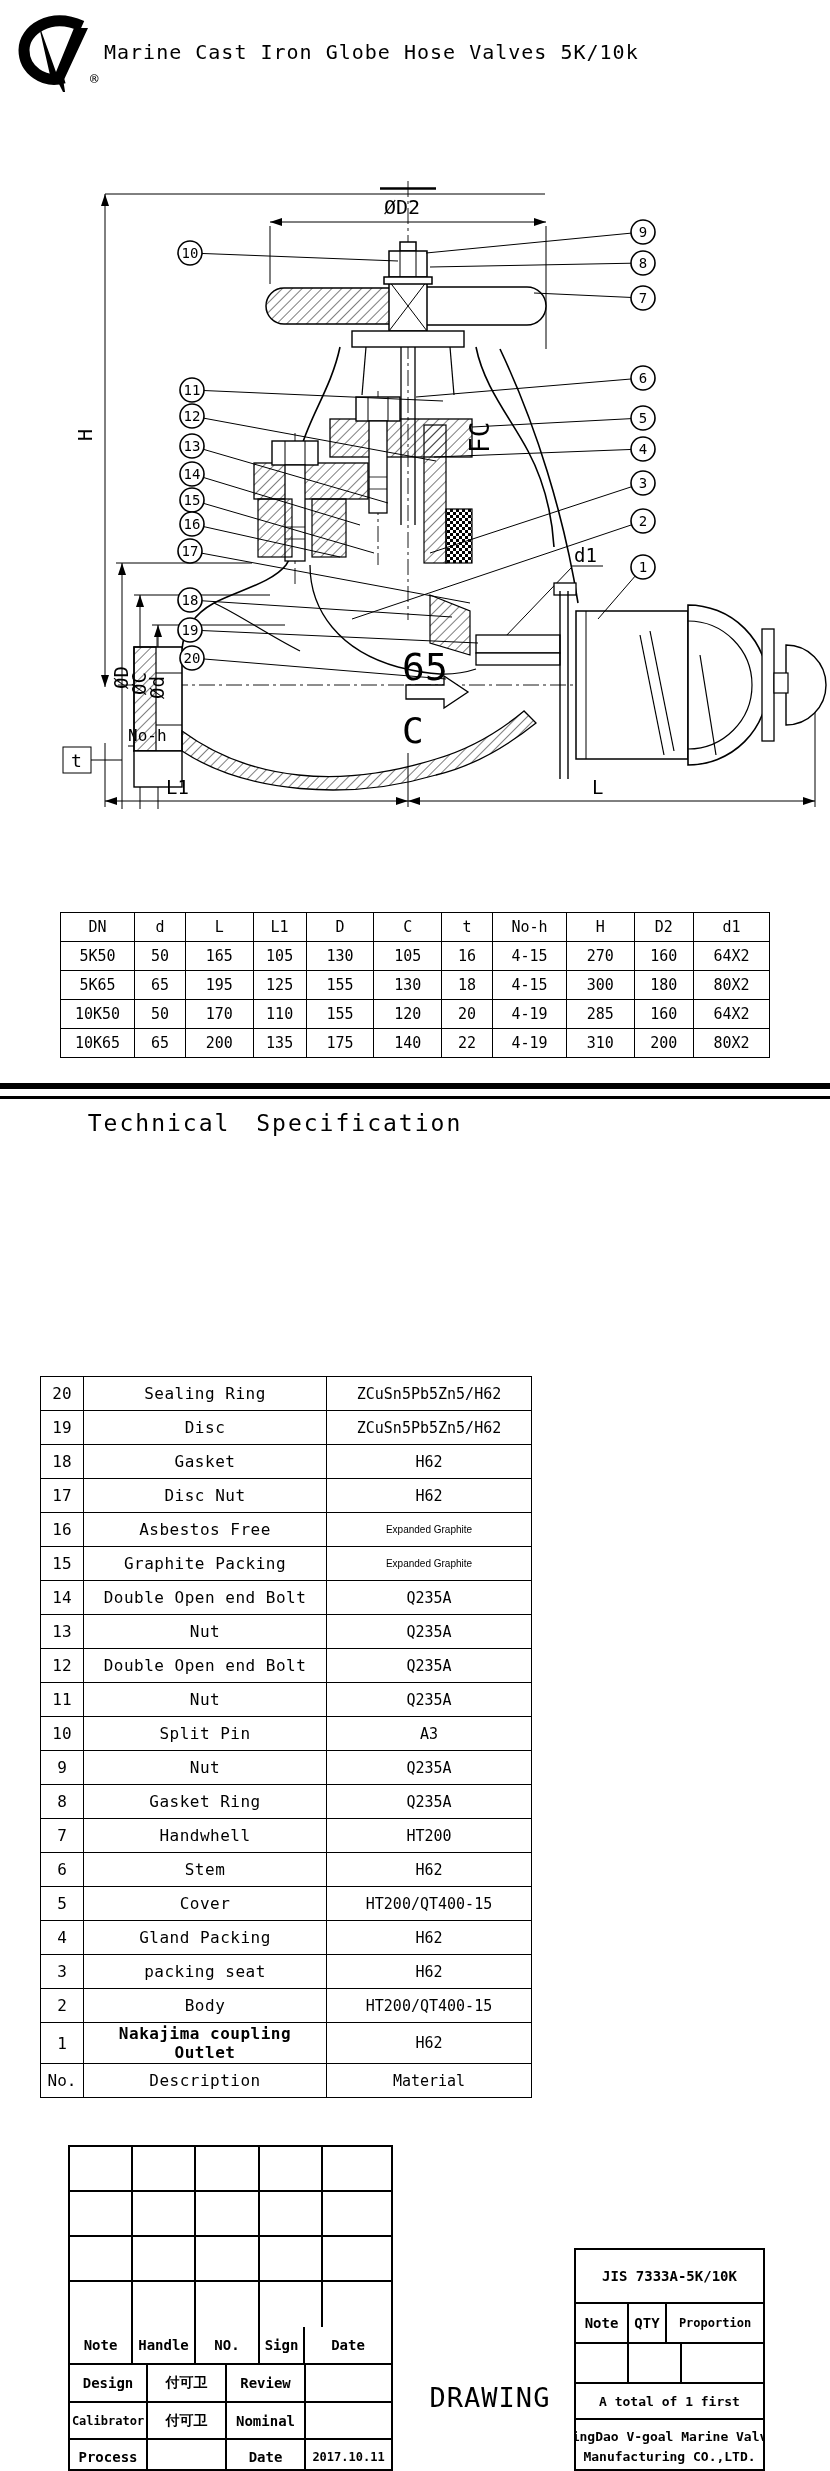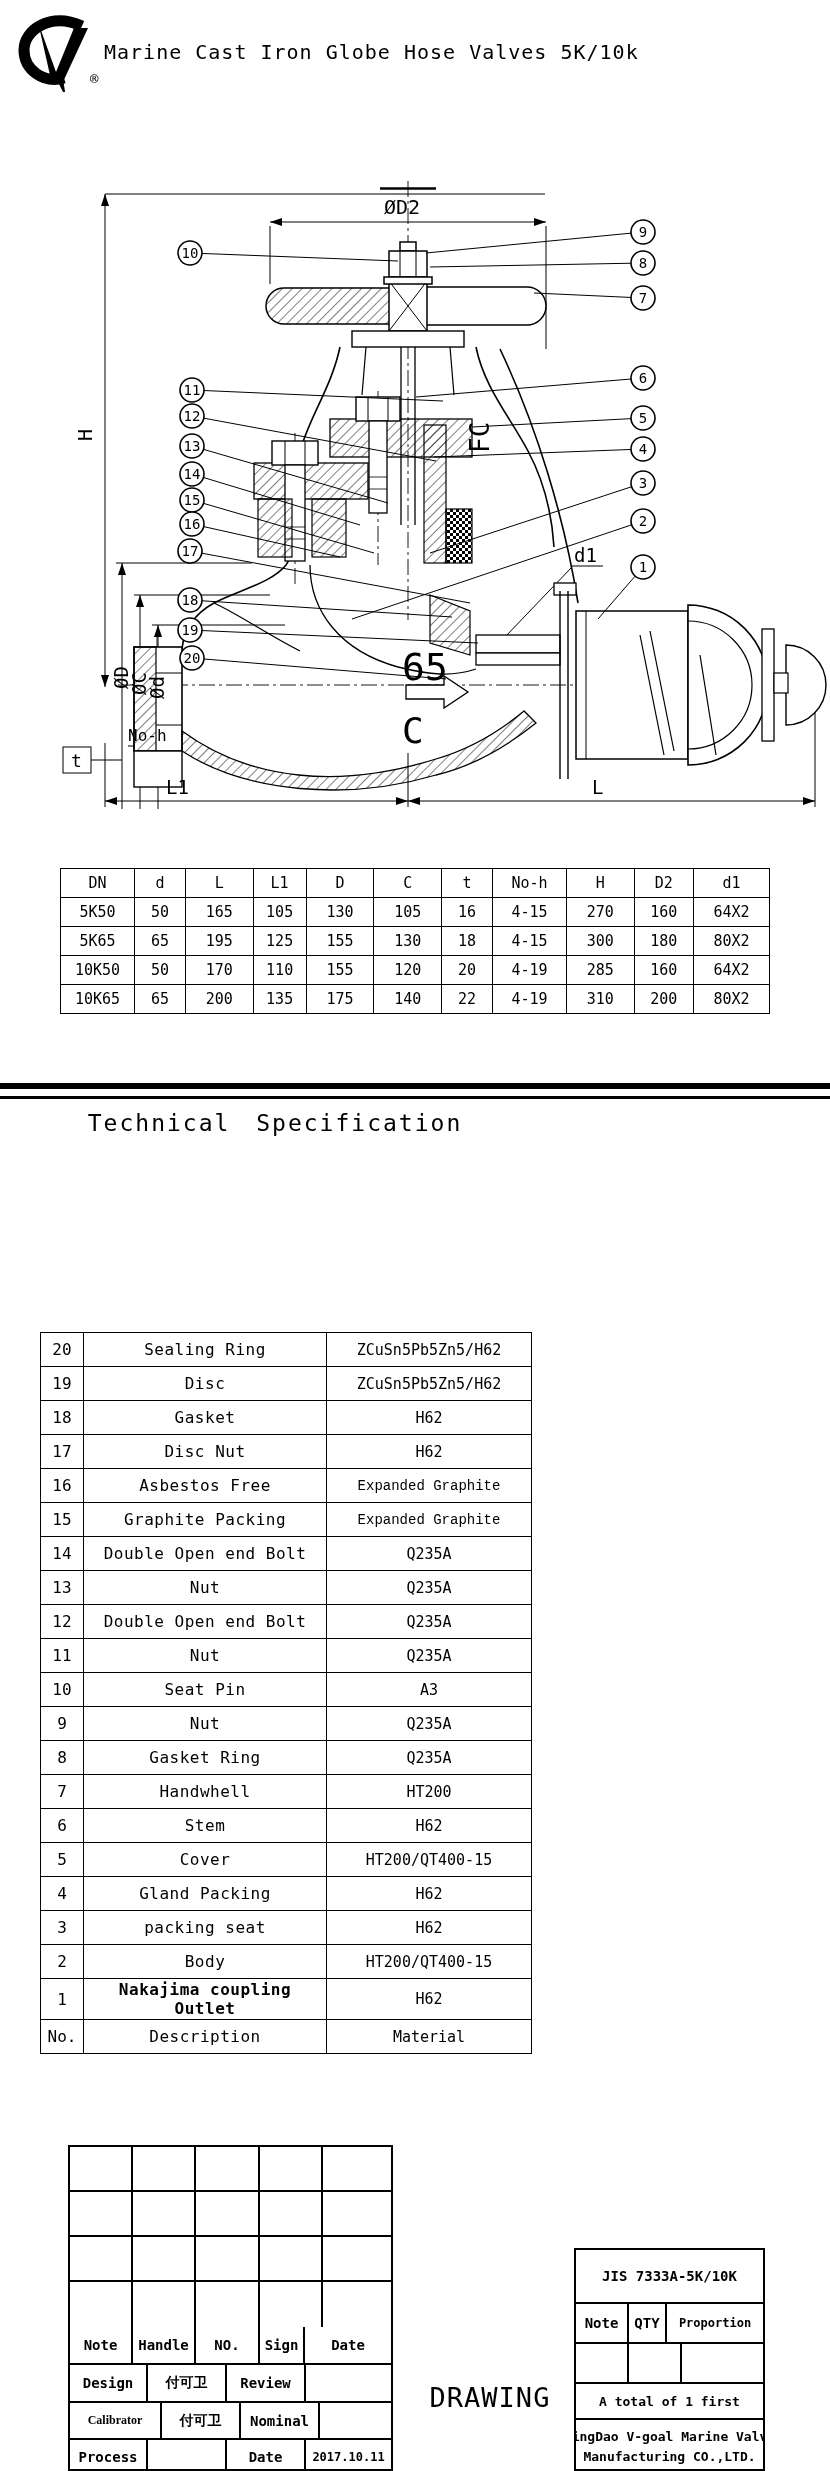--- a/index.html
+++ b/index.html
@@ -2,40 +2,40 @@
 <html><head>
 <meta charset="utf-8">
 <style>
   html,body{margin:0;padding:0;background:#e8e8e8;}
   .page{position:relative;width:830px;height:2471px;background:#ffffff;
         font-family:"DejaVu Sans Mono",monospace;color:#000;overflow:hidden;}
   .abs{position:absolute;}
   
   .title-text{position:absolute;left:104px;top:40px;font-size:20px;letter-spacing:1px;white-space:nowrap;}
   
-  table{border-collapse:collapse;table-layout:fixed;}
+  table{border-collapse:collapse;table-layout:fixed;margin-top:44px;}
   td{border:1.5px solid #000;text-align:center;vertical-align:middle;overflow:hidden;}
   
   #dim-table{position:absolute;left:60px;top:868px;width:710px;}
   #dim-table td{height:26px;font-size:15px;}
   
   .rule1{position:absolute;left:0;top:1083px;width:830px;height:6px;background:#000;}
   .rule2{position:absolute;left:0;top:1096px;width:830px;height:3px;background:#000;}
   
   .spec-title{position:absolute;left:15px;top:1110px;width:520px;text-align:center;
               font-size:23px;letter-spacing:2px;word-spacing:10px;}
   #spec-table{position:absolute;left:35px;top:1150px;width:487px;}
   #spec-table td{font-size:16px;height:36px;}
   #spec-table tr.hdr td{font-size:14px;height:44px;line-height:1.25;}
   
   #parts-table{position:absolute;left:40px;top:1332px;width:482px;}
   #parts-table td{height:31px;font-size:16px;}
   #parts-table td.desc{letter-spacing:0.5px;}
   #parts-table td.mat{font-size:15px;}
-  #parts-table td.mat.serif{font-family:Liberation Mono, monospace;font-size:14px;}
+  #parts-table td.mat.serif{font-family:Liberation Sans, sans-serif;font-size:10px;}
   
   .tb{position:absolute;border:2.5px solid #000;box-sizing:border-box;}
   .tb-row{display:flex;box-sizing:border-box;border-bottom:2px solid #000;}
   .tb-row:last-child{border-bottom:none;}
   .tb-cell{box-sizing:border-box;border-right:2px solid #000;display:flex;
            align-items:center;justify-content:center;font-size:14px;font-weight:bold;
            white-space:nowrap;overflow:hidden;}
   .tb-cell:last-child{border-right:none;}
   .drawing-label{position:absolute;left:385px;top:2382px;width:210px;text-align:center;
                  font-size:27px;letter-spacing:1px;}
@@ -434,21 +434,21 @@
           <td class="desc" style="width: 240px;">Double Open end Bolt</td>
           <td class="mat" style="width: 202px;">Q235A</td>
         </tr>
         <tr>
           <td style="width: 40px;">11</td>
           <td class="desc" style="width: 240px;">Nut</td>
           <td class="mat" style="width: 202px;">Q235A</td>
         </tr>
         <tr>
           <td style="width: 40px;">10</td>
-          <td class="desc" style="width: 240px;">Seat Pin</td>
+          <td class="desc" style="width: 240px;">Split Pin</td>
           <td class="mat" style="width: 202px;">A3</td>
         </tr>
         <tr>
           <td style="width: 40px;">9</td>
           <td class="desc" style="width: 240px;">Nut</td>
           <td class="mat" style="width: 202px;">Q235A</td>
         </tr>
         <tr>
           <td style="width: 40px;">8</td>
           <td class="desc" style="width: 240px;">Gasket Ring</td>
@@ -535,21 +535,21 @@
       <div class="tb-cell" style="width:45px;">Sign</div>
       <div class="tb-cell" style="flex:1;">Date</div>
     </div>
     <div class="tb-row" style="height:38px;">
       <div class="tb-cell" style="width:78px;">Design</div>
       <div class="tb-cell" style="width:79px;">付可卫</div>
       <div class="tb-cell" style="width:79px;">Review</div>
       <div class="tb-cell" style="flex:1;"></div>
     </div>
     <div class="tb-row" style="height:37px;">
-      <div class="tb-cell" style="width:92px;font-size:12px;font-family:Liberation Serif, serif;">Calibrator</div>
+      <div class="tb-cell" style="width:78px;font-size:12px;">Calibrator</div>
       <div class="tb-cell" style="width:79px;">付可卫</div>
       <div class="tb-cell" style="width:79px;">Nominal</div>
       <div class="tb-cell" style="flex:1;"></div>
     </div>
     <div class="tb-row" style="height:33px;border-bottom:none;">
       <div class="tb-cell" style="width:78px;">Process</div>
       <div class="tb-cell" style="width:79px;"></div>
       <div class="tb-cell" style="width:79px;">Date</div>
       <div class="tb-cell" style="flex:1;font-size:12px;">2017.10.11</div>
     </div>

